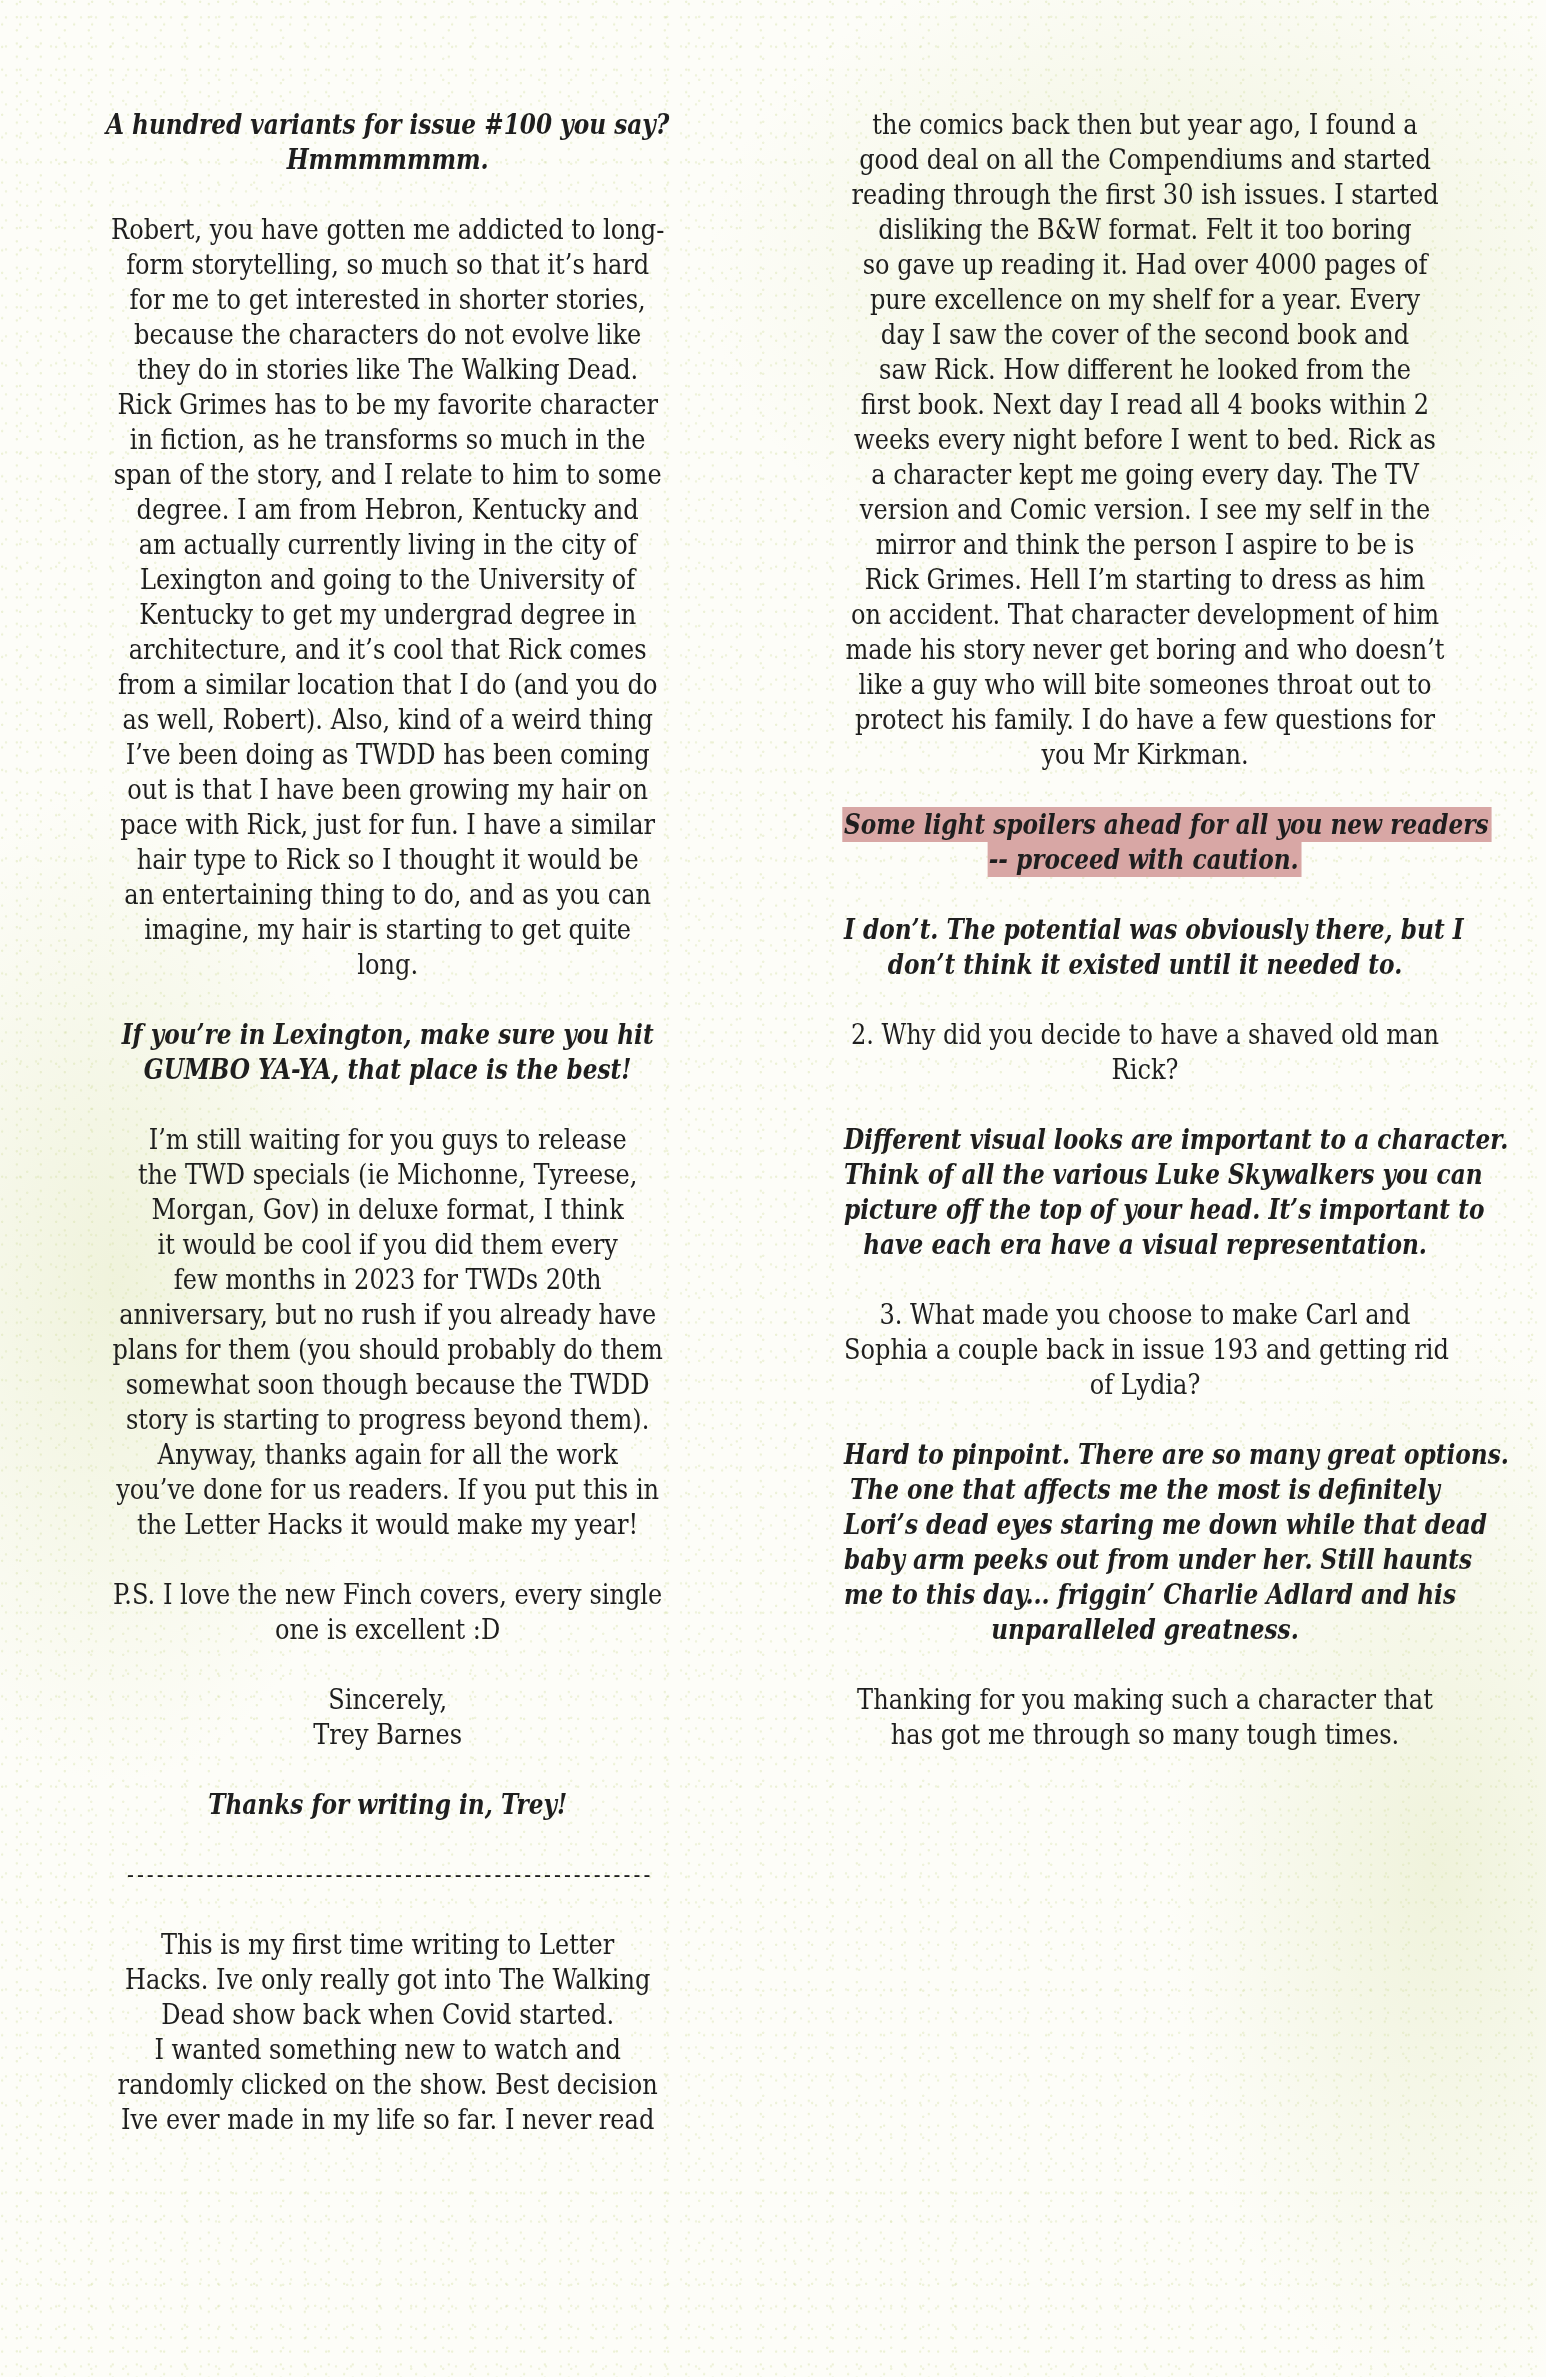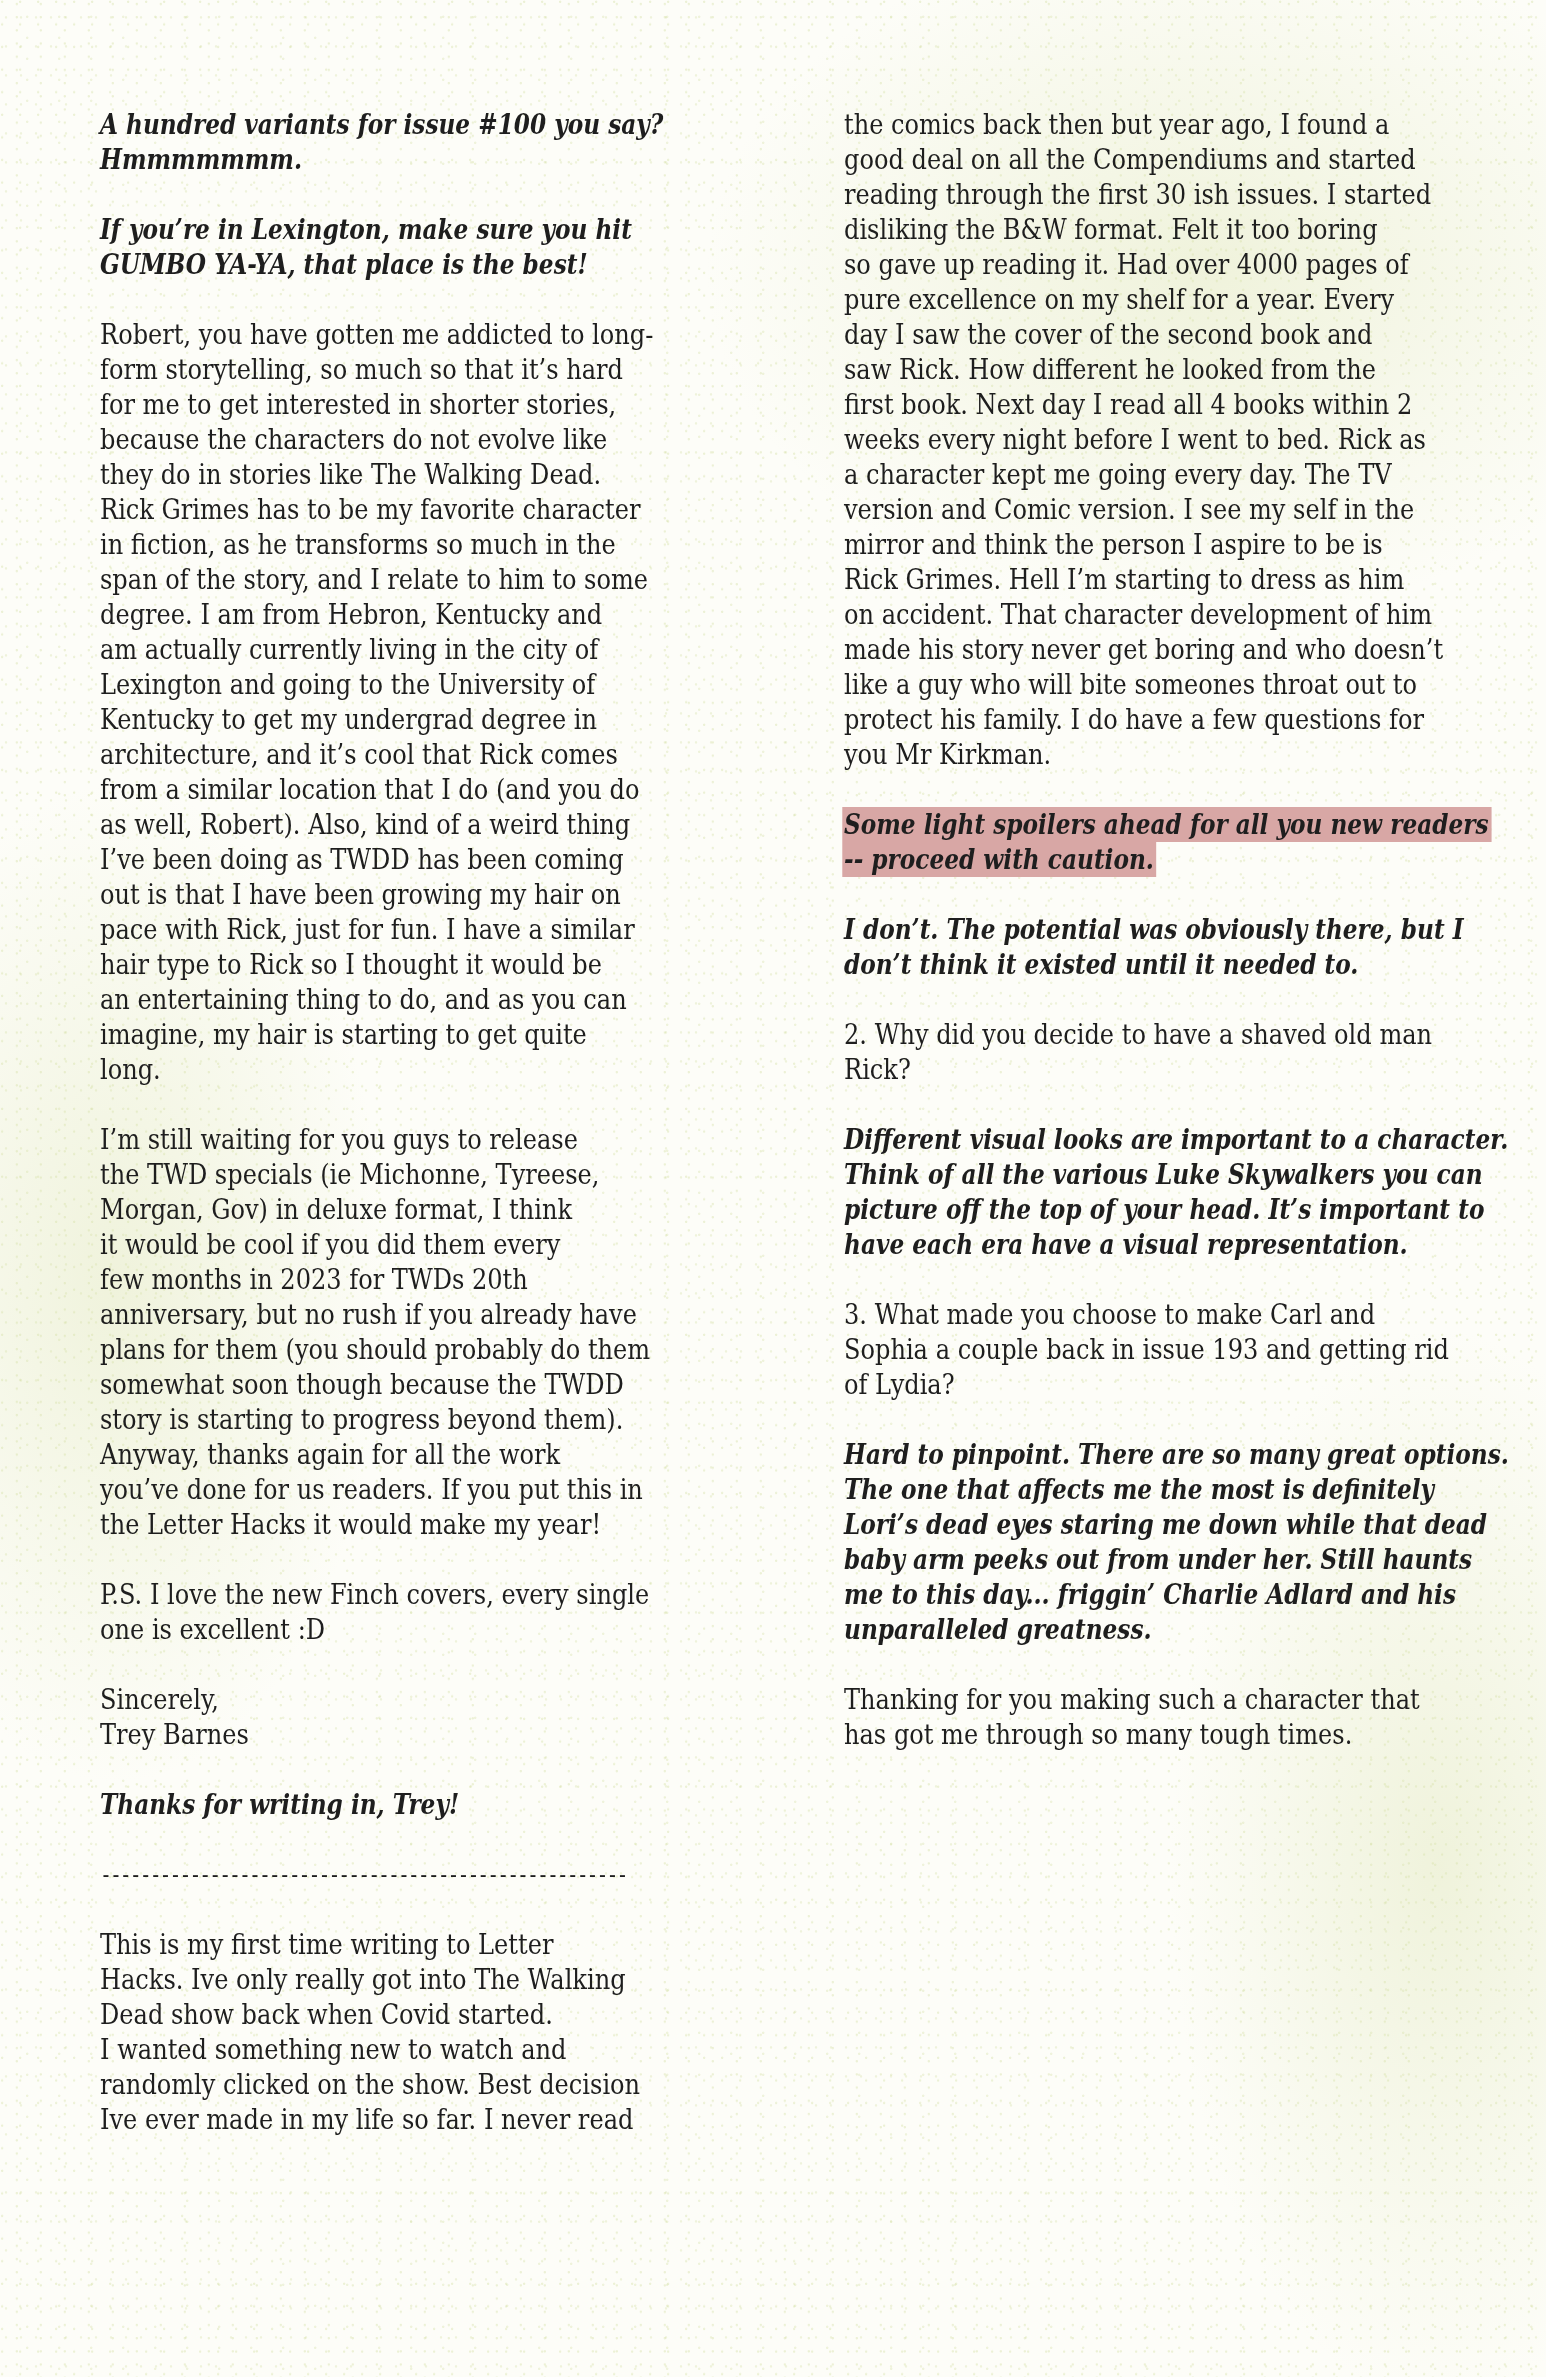--- a/index.html
+++ b/index.html
@@ -12,21 +12,21 @@
       radial-gradient(circle at 40% 60%, rgba(205,218,150,0.30) 0 0.8px, transparent 1.6px),
       radial-gradient(circle at 85% 80%, rgba(205,218,150,0.30) 0 0.8px, transparent 1.6px);
     background-size: 18px 22.6px, 24px 13.2px, 15px 29px, 32px 21px;
     font-family: "DejaVu Serif", "Liberation Serif", serif;
     color: #1e1e1e;
   }
   .haze {
     position: absolute; pointer-events: none; border-radius: 50%;
     background: radial-gradient(ellipse at center, rgba(214,223,166,0.35), rgba(214,223,166,0) 70%);
   }
-  .col { position: absolute; top: 107px; }
+  .col { position: absolute; top: 107px; text-align: center; }
   .col.left { left: 100px; width: 669px; }
   .col.right { left: 844px; width: 700px; }
   .block { margin: 0 0 35px 0; }
   .line {
     display: block; white-space: nowrap;
     font-size: 28px; line-height: 35px;
     transform: scaleX(0.86); transform-origin: left center;
   }
   .it .line { font-style: italic; font-weight: bold; font-size: 27px; }
   .hl { display: inline-block; background: #d8a7a5; padding: 0 3.1px 0 1.6px; margin-left: -1.6px; }
@@ -38,25 +38,20 @@
 <div class="haze" style="left:700px;top:-78px;width:1011px;height:700px;"></div>
 <div class="haze" style="left:-156px;top:778px;width:545px;height:1011px;"></div>
 <div class="haze" style="left:1167px;top:1323px;width:545px;height:1089px;"></div>
 
 <div class="col left">
   <div class="block it">
     <span class="line">A hundred variants for issue #100 you say?</span>
     <span class="line">Hmmmmmmm.</span>
   </div>
 
-  <div class="block it">
-    <span class="line">If you’re in Lexington, make sure you hit</span>
-    <span class="line">GUMBO YA-YA, that place is the best!</span>
-  </div>
-
   <div class="block">
     <span class="line">Robert, you have gotten me addicted to long-</span>
     <span class="line">form storytelling, so much so that it’s hard</span>
     <span class="line">for me to get interested in shorter stories,</span>
     <span class="line">because the characters do not evolve like</span>
     <span class="line">they do in stories like The Walking Dead.</span>
     <span class="line">Rick Grimes has to be my favorite character</span>
     <span class="line">in fiction, as he transforms so much in the</span>
     <span class="line">span of the story, and I relate to him to some</span>
     <span class="line">degree. I am from Hebron, Kentucky and</span>
@@ -66,20 +61,25 @@
     <span class="line">architecture, and it’s cool that Rick comes</span>
     <span class="line">from a similar location that I do (and you do</span>
     <span class="line">as well, Robert). Also, kind of a weird thing</span>
     <span class="line">I’ve been doing as TWDD has been coming</span>
     <span class="line">out is that I have been growing my hair on</span>
     <span class="line">pace with Rick, just for fun. I have a similar</span>
     <span class="line">hair type to Rick so I thought it would be</span>
     <span class="line">an entertaining thing to do, and as you can</span>
     <span class="line">imagine, my hair is starting to get quite</span>
     <span class="line">long.</span>
+  </div>
+
+  <div class="block it">
+    <span class="line">If you’re in Lexington, make sure you hit</span>
+    <span class="line">GUMBO YA-YA, that place is the best!</span>
   </div>
 
   <div class="block">
     <span class="line">I’m still waiting for you guys to release</span>
     <span class="line">the TWD specials (ie Michonne, Tyreese,</span>
     <span class="line">Morgan, Gov) in deluxe format, I think</span>
     <span class="line">it would be cool if you did them every</span>
     <span class="line">few months in 2023 for TWDs 20th</span>
     <span class="line">anniversary, but no rush if you already have</span>
     <span class="line">plans for them (you should probably do them</span>

